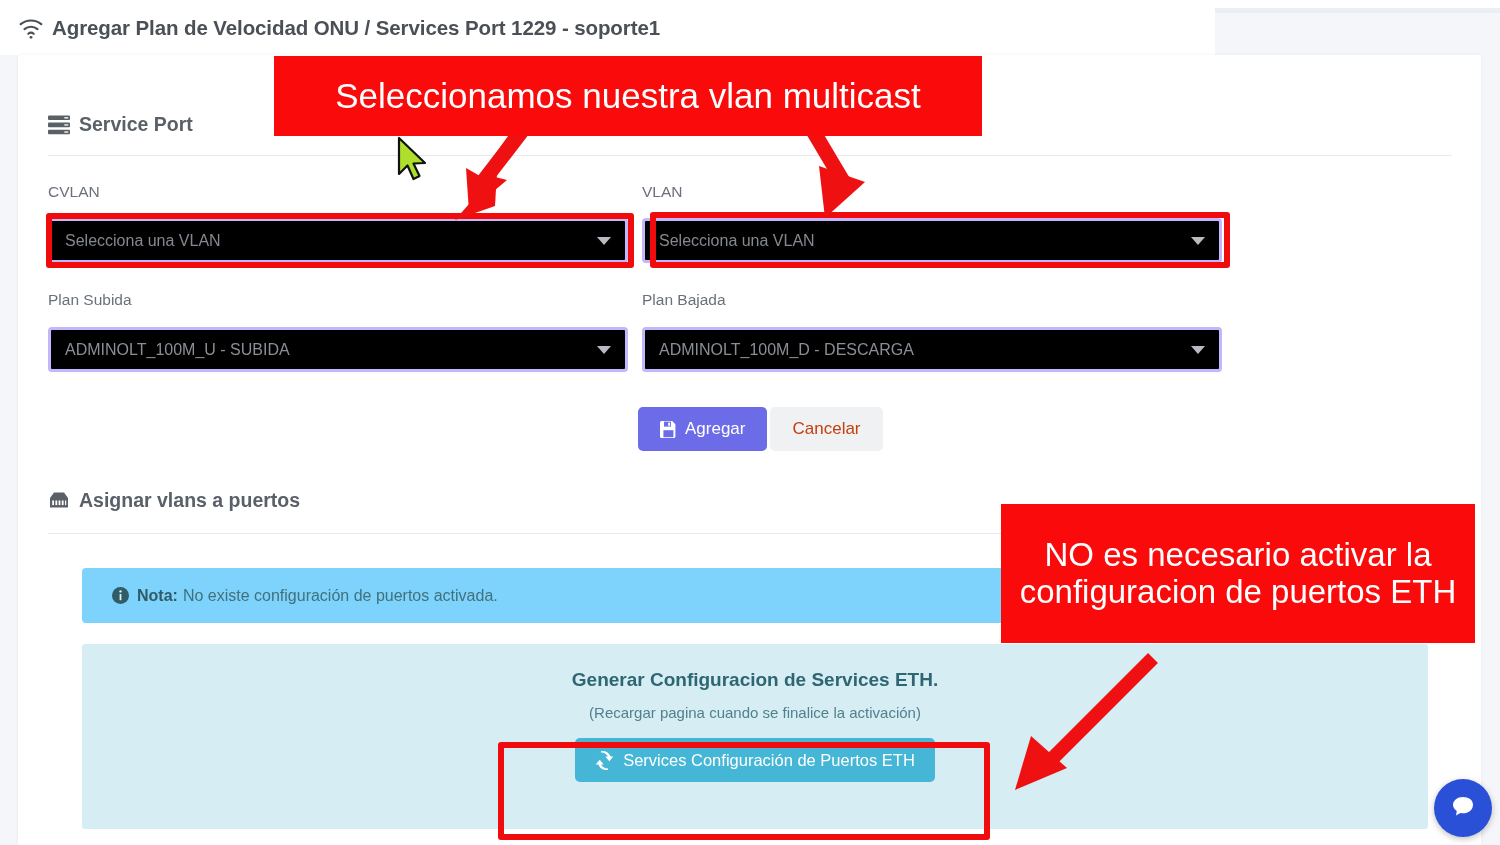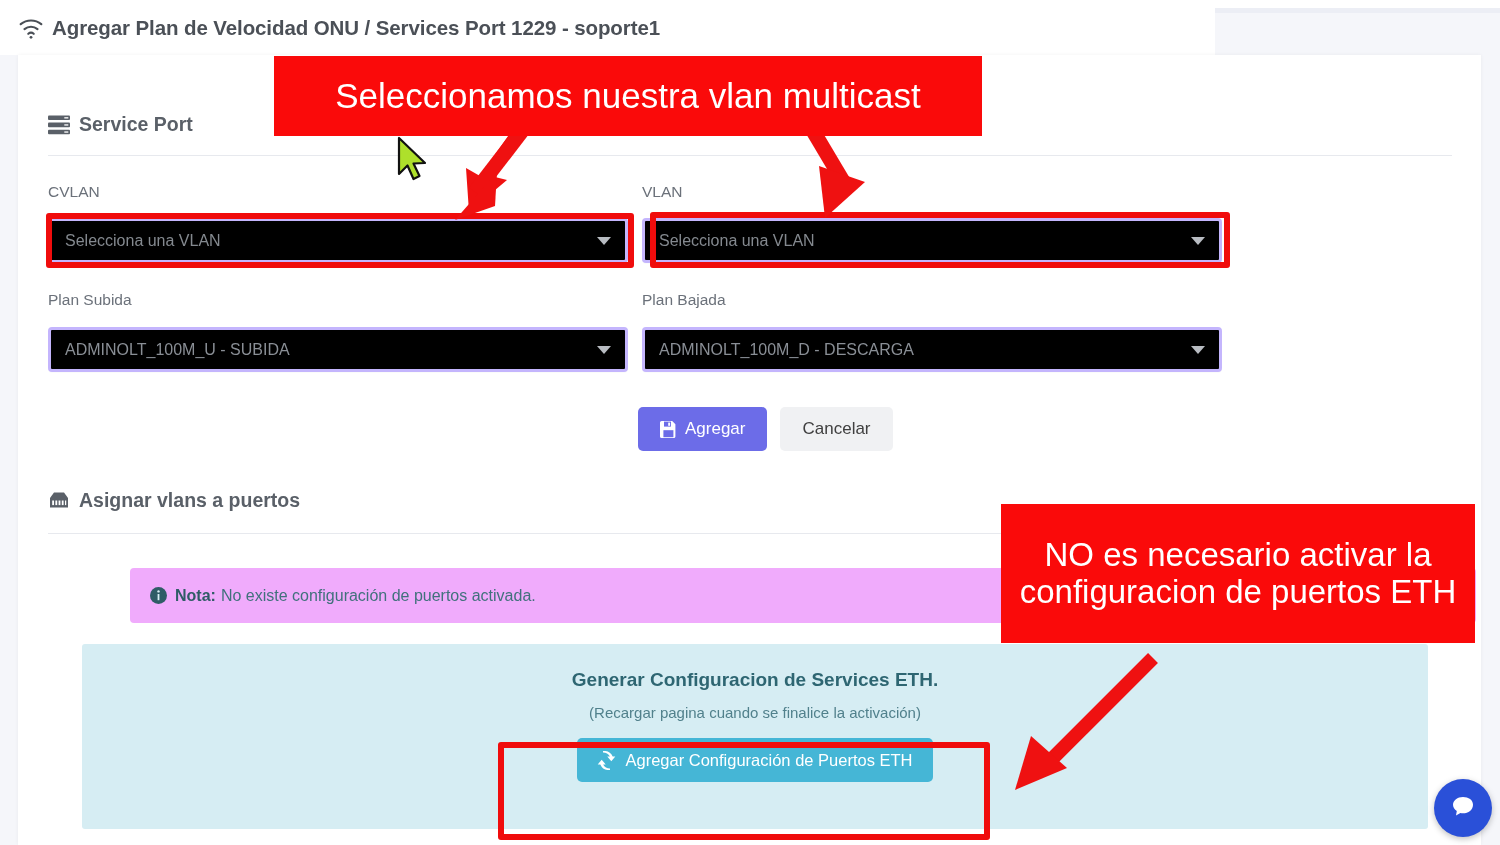--- a/index.html
+++ b/index.html
@@ -124,35 +124,34 @@
     font-family: "Liberation Sans", sans-serif;
   }
   .btn-primary {
     background: #6c6ce8;
     color: #ffffff;
     padding: 0 22px;
   }
   .btn-primary .save-ic { width: 17px; height: 17px; margin-right: 8px; }
   .btn-secondary {
     background: #f0f1f3;
-    color: #404040;
+    color: #c2410c;
     padding: 8px 22px;
-    margin-left: 13px;
+    margin-left: 3px;
   }
 
   
   .alert {
     position: absolute;
-    background: #f0abfc;
+    background: #7dd3fc;
     border-radius: 4px;
     display: flex; align-items: center;
-    padding: 0 20px;
+    padding: 0 30px;
     font-size: 16px;
     color: #41717c;
-    margin-left: 48px;
   }
   .alert .info-ic {
     width: 17px; height: 17px;
     margin-right: 8px;
     flex: none;
   }
   .alert b { color: #2f5c66; margin-right: 5px; }
 
   
   .eth-panel {
@@ -332,21 +331,21 @@
     <div class="eth-panel" style="left:64px; top:589px; width:1346px; height:185px;">
       <div class="eth-title">Generar Configuracion de Services ETH.</div>
       <div class="eth-sub">(Recargar pagina cuando se finalice la activación)</div>
       <button class="btn-eth">
         <span class="refresh-ic">
           <svg viewBox="0 0 19 19" width="19" height="19" fill="currentColor">
             <path d="M9.5 1.6a7.9 7.9 0 0 1 6.9 4h-2.6l4 4.6 4-4.6h-2.6A9.6 9.6 0 0 0 9.5 0z" transform="translate(-3.5 0)"></path>
             <path d="M9.5 17.4a7.9 7.9 0 0 1-6.9-4h2.6l-4-4.6-4 4.6h2.6A9.6 9.6 0 0 0 9.5 19z" transform="translate(3.5 0)"></path>
           </svg>
         </span>
-        <span>Agregar Configuración de Puertos ETH</span>
+        <span>Services Configuración de Puertos ETH</span>
       </button>
     </div>
 
   </div>
 
   <div class="hilite" style="left:46px; top:213px; width:588px; height:55px;"></div>
   <div class="hilite" style="left:650px; top:212px; width:580px; height:56px;"></div>
   <div class="hilite" style="left:498px; top:742px; width:492px; height:98px;"></div>
 
   <div class="anno-box anno-1" style="left:274px; top:56px; width:708px; height:80px;">

